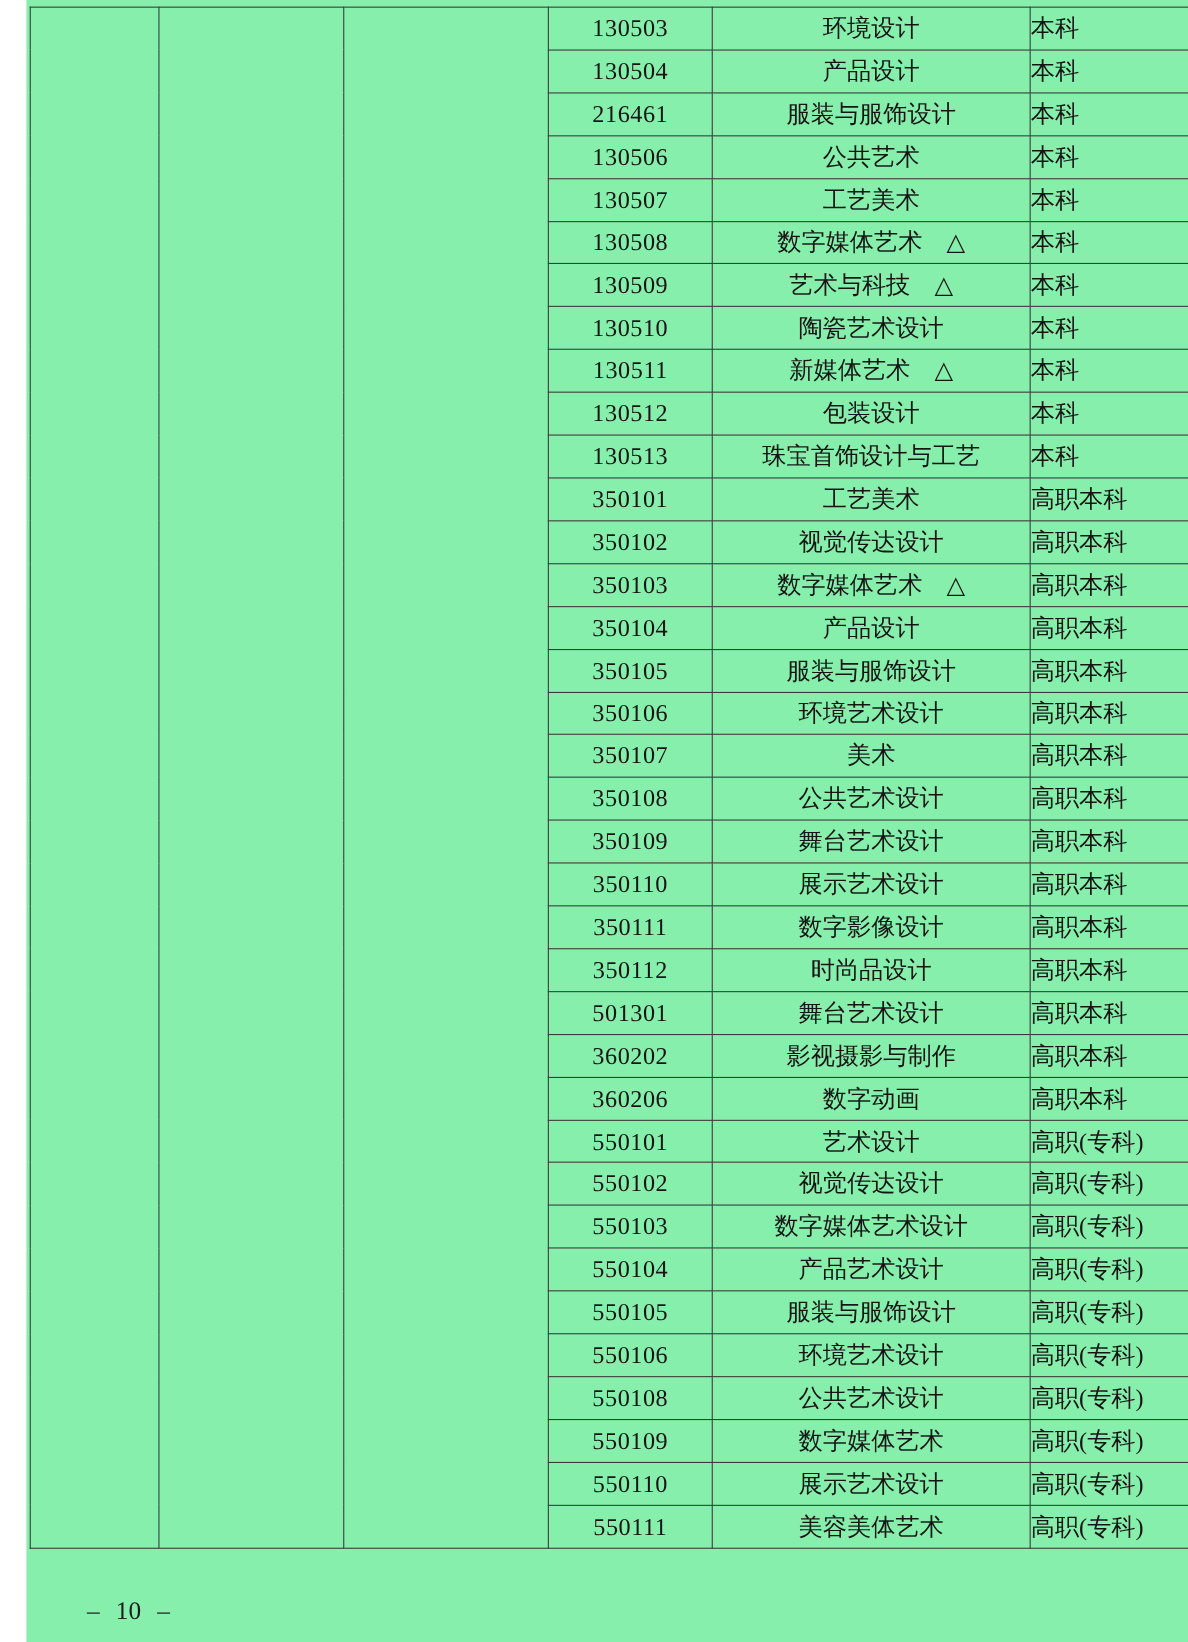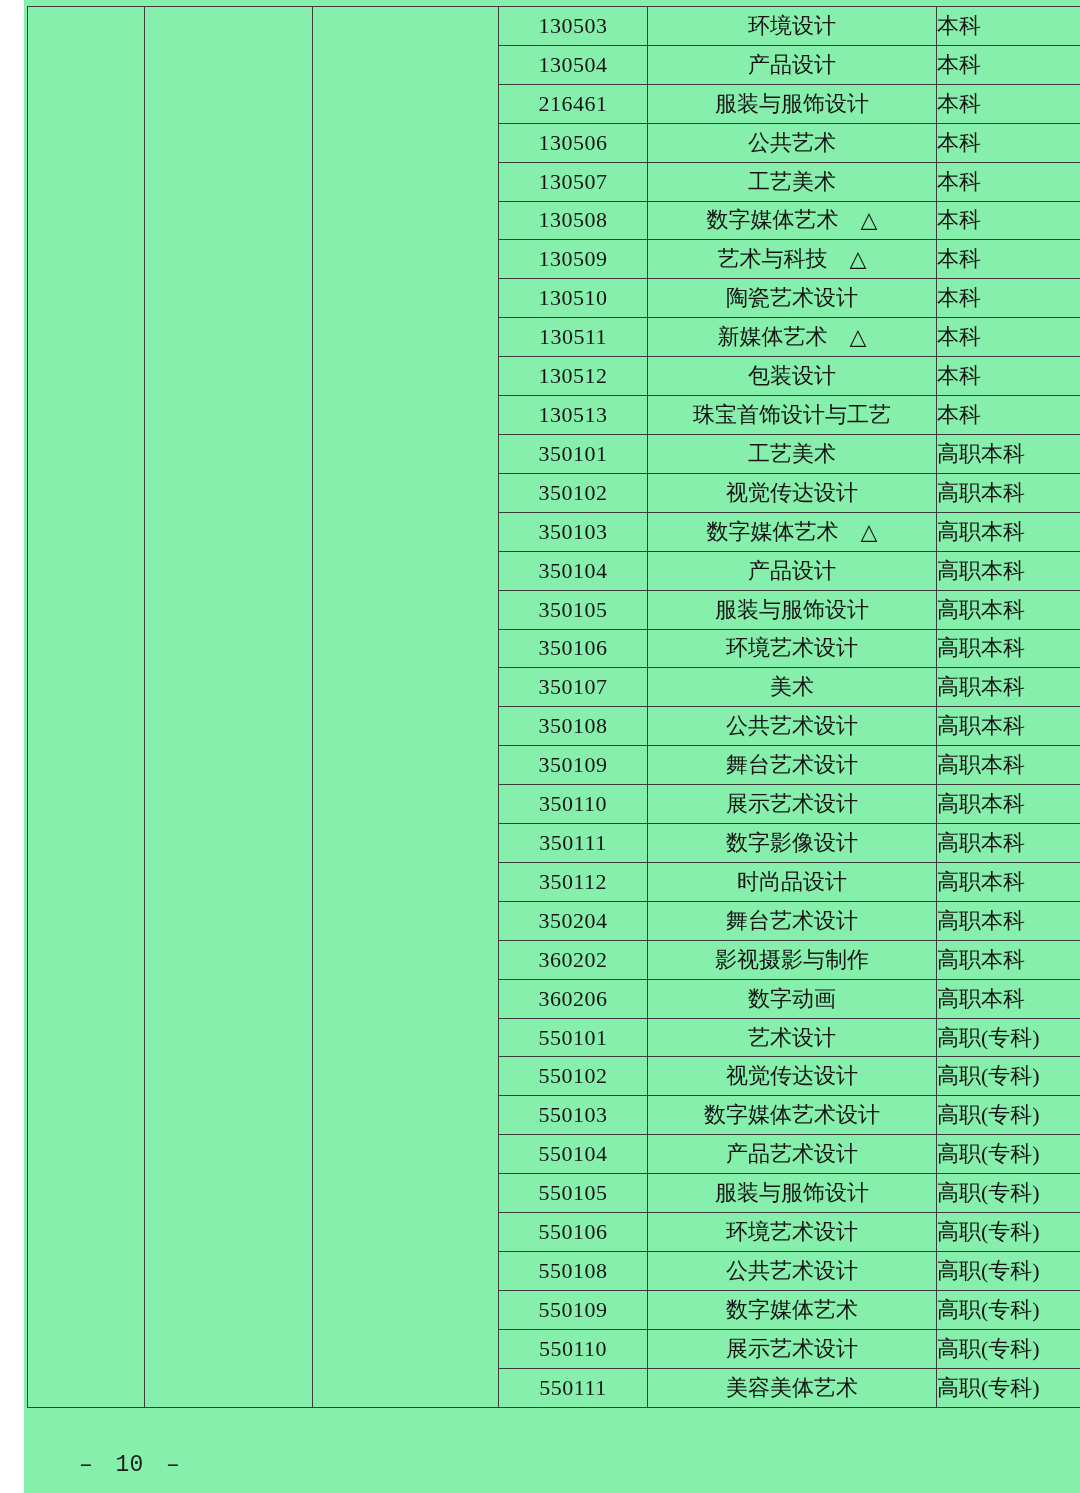--- a/index.html
+++ b/index.html
@@ -57,21 +57,20 @@
   td.level {
     text-align: left;
   }
   .page-number {
     position: absolute;
     left: 55px;
     top: 1452px;
     font-size: 23px;
     word-spacing: 9px;
     color: #1d1d1d;
-    font-family: Liberation Mono, monospace;
   }
 </style>
 </head>
 <body>
 
 <div class="page">
   <table class="catalog">
     <colgroup>
       <col style="width:117px">
       <col style="width:168px">
@@ -193,21 +192,21 @@
           <td class="code">350111</td>
           <td class="name">数字影像设计</td>
           <td class="level">高职本科</td>
         </tr>
         <tr>
           <td class="code">350112</td>
           <td class="name">时尚品设计</td>
           <td class="level">高职本科</td>
         </tr>
         <tr>
-          <td class="code">350204</td>
+          <td class="code">501301</td>
           <td class="name">舞台艺术设计</td>
           <td class="level">高职本科</td>
         </tr>
         <tr>
           <td class="code">360202</td>
           <td class="name">影视摄影与制作</td>
           <td class="level">高职本科</td>
         </tr>
         <tr>
           <td class="code">360206</td>

